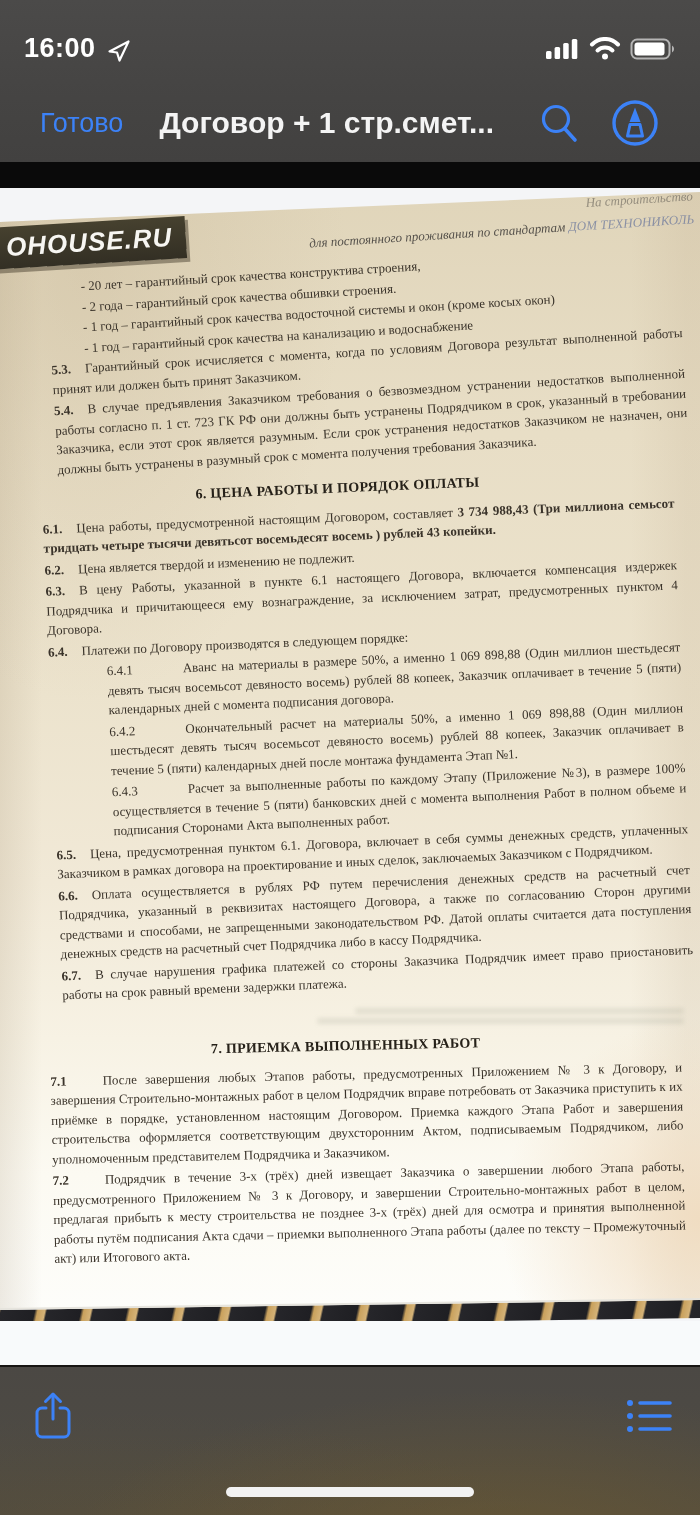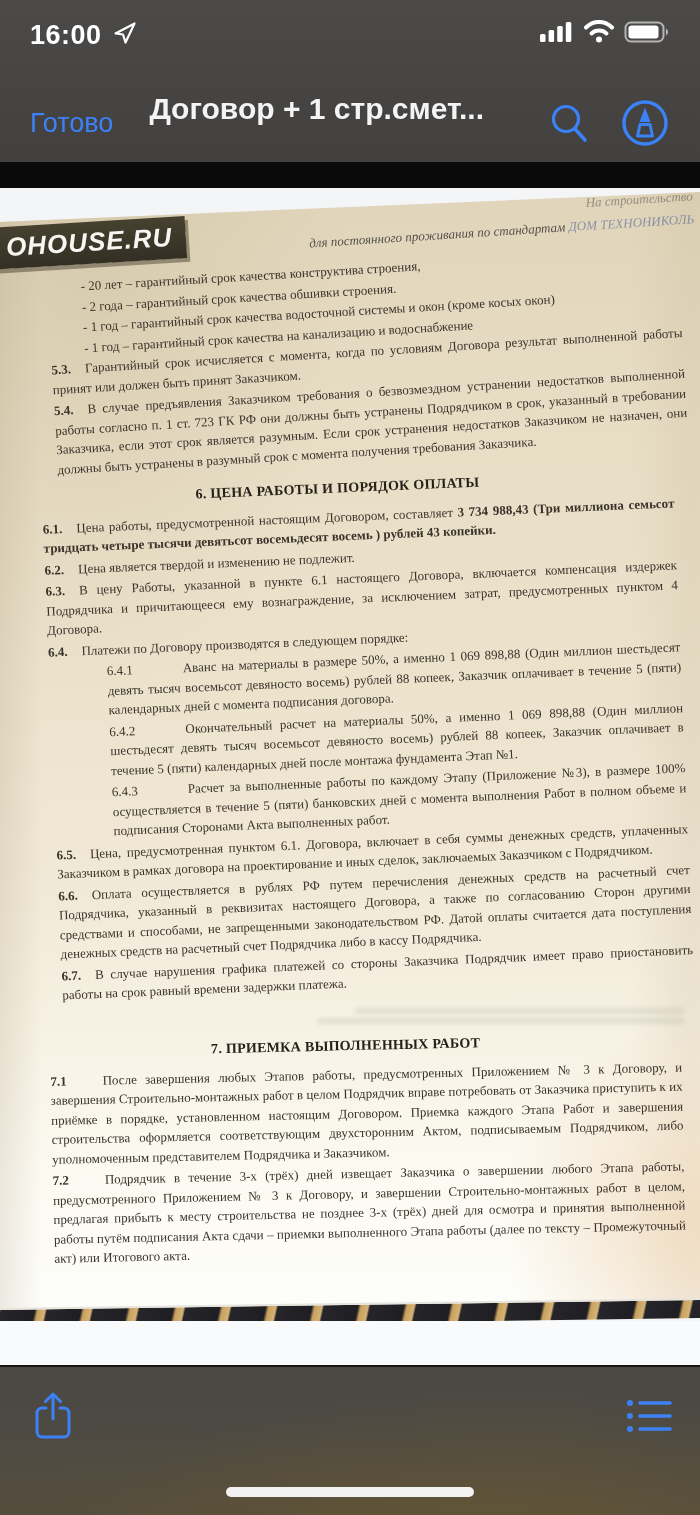--- a/index.html
+++ b/index.html
@@ -2,29 +2,29 @@
 <html><head>
 <meta charset="utf-8">
 <style>
   html,body{margin:0;padding:0;background:#000;}
   .screen{position:relative;width:700px;height:1515px;overflow:hidden;background:#000;
           font-family:"Liberation Sans",sans-serif;-webkit-font-smoothing:antialiased;}
 
   
   .chrome-top{position:absolute;top:0;left:0;width:700px;height:162px;
               background:linear-gradient(180deg,#4b4a49 0%,#454443 60%,#424140 100%);}
-  .status-bar{position:absolute;top:20px;left:0;right:0;height:44px;display:flex;align-items:flex-start;
-              padding:0 30px;box-sizing:border-box;}
+  .status-bar{position:absolute;top:20px;left:0;right:0;height:44px;display:flex;align-items:flex-end;
+              padding:0 24px;box-sizing:border-box;}
   .time{color:#fff;font-size:27px;font-weight:700;letter-spacing:.5px;}
   .loc-icon{margin-left:10px;display:inline-flex;}
   .sb-spacer{flex:1;}
   .sb-right{display:flex;align-items:center;gap:9px;}
 
-  .nav-bar{position:absolute;top:92px;left:0;right:0;height:62px;display:flex;
-           padding:0 30px;box-sizing:border-box;}
+  .nav-bar{position:absolute;top:92px;left:0;right:0;height:62px;display:flex;align-items:center;
+           padding:0 40px;box-sizing:border-box;}
   .done-btn{color:#3c82f7;font-size:27px;font-weight:400;background:none;border:none;padding:0;cursor:pointer;
             font-family:"Liberation Sans",sans-serif;}
   .nav-title{color:#f4f4f4;font-size:30px;font-weight:700;margin-left:36px;flex:1;
              white-space:nowrap;overflow:hidden;text-overflow:clip;}
   .nav-icons{display:flex;align-items:center;gap:30px;}
   .icon-btn{background:none;border:none;padding:0;cursor:pointer;display:inline-flex;}
 
   .black-gap{position:absolute;top:162px;left:0;width:700px;height:26px;background:#0a0a0a;}
 
   

